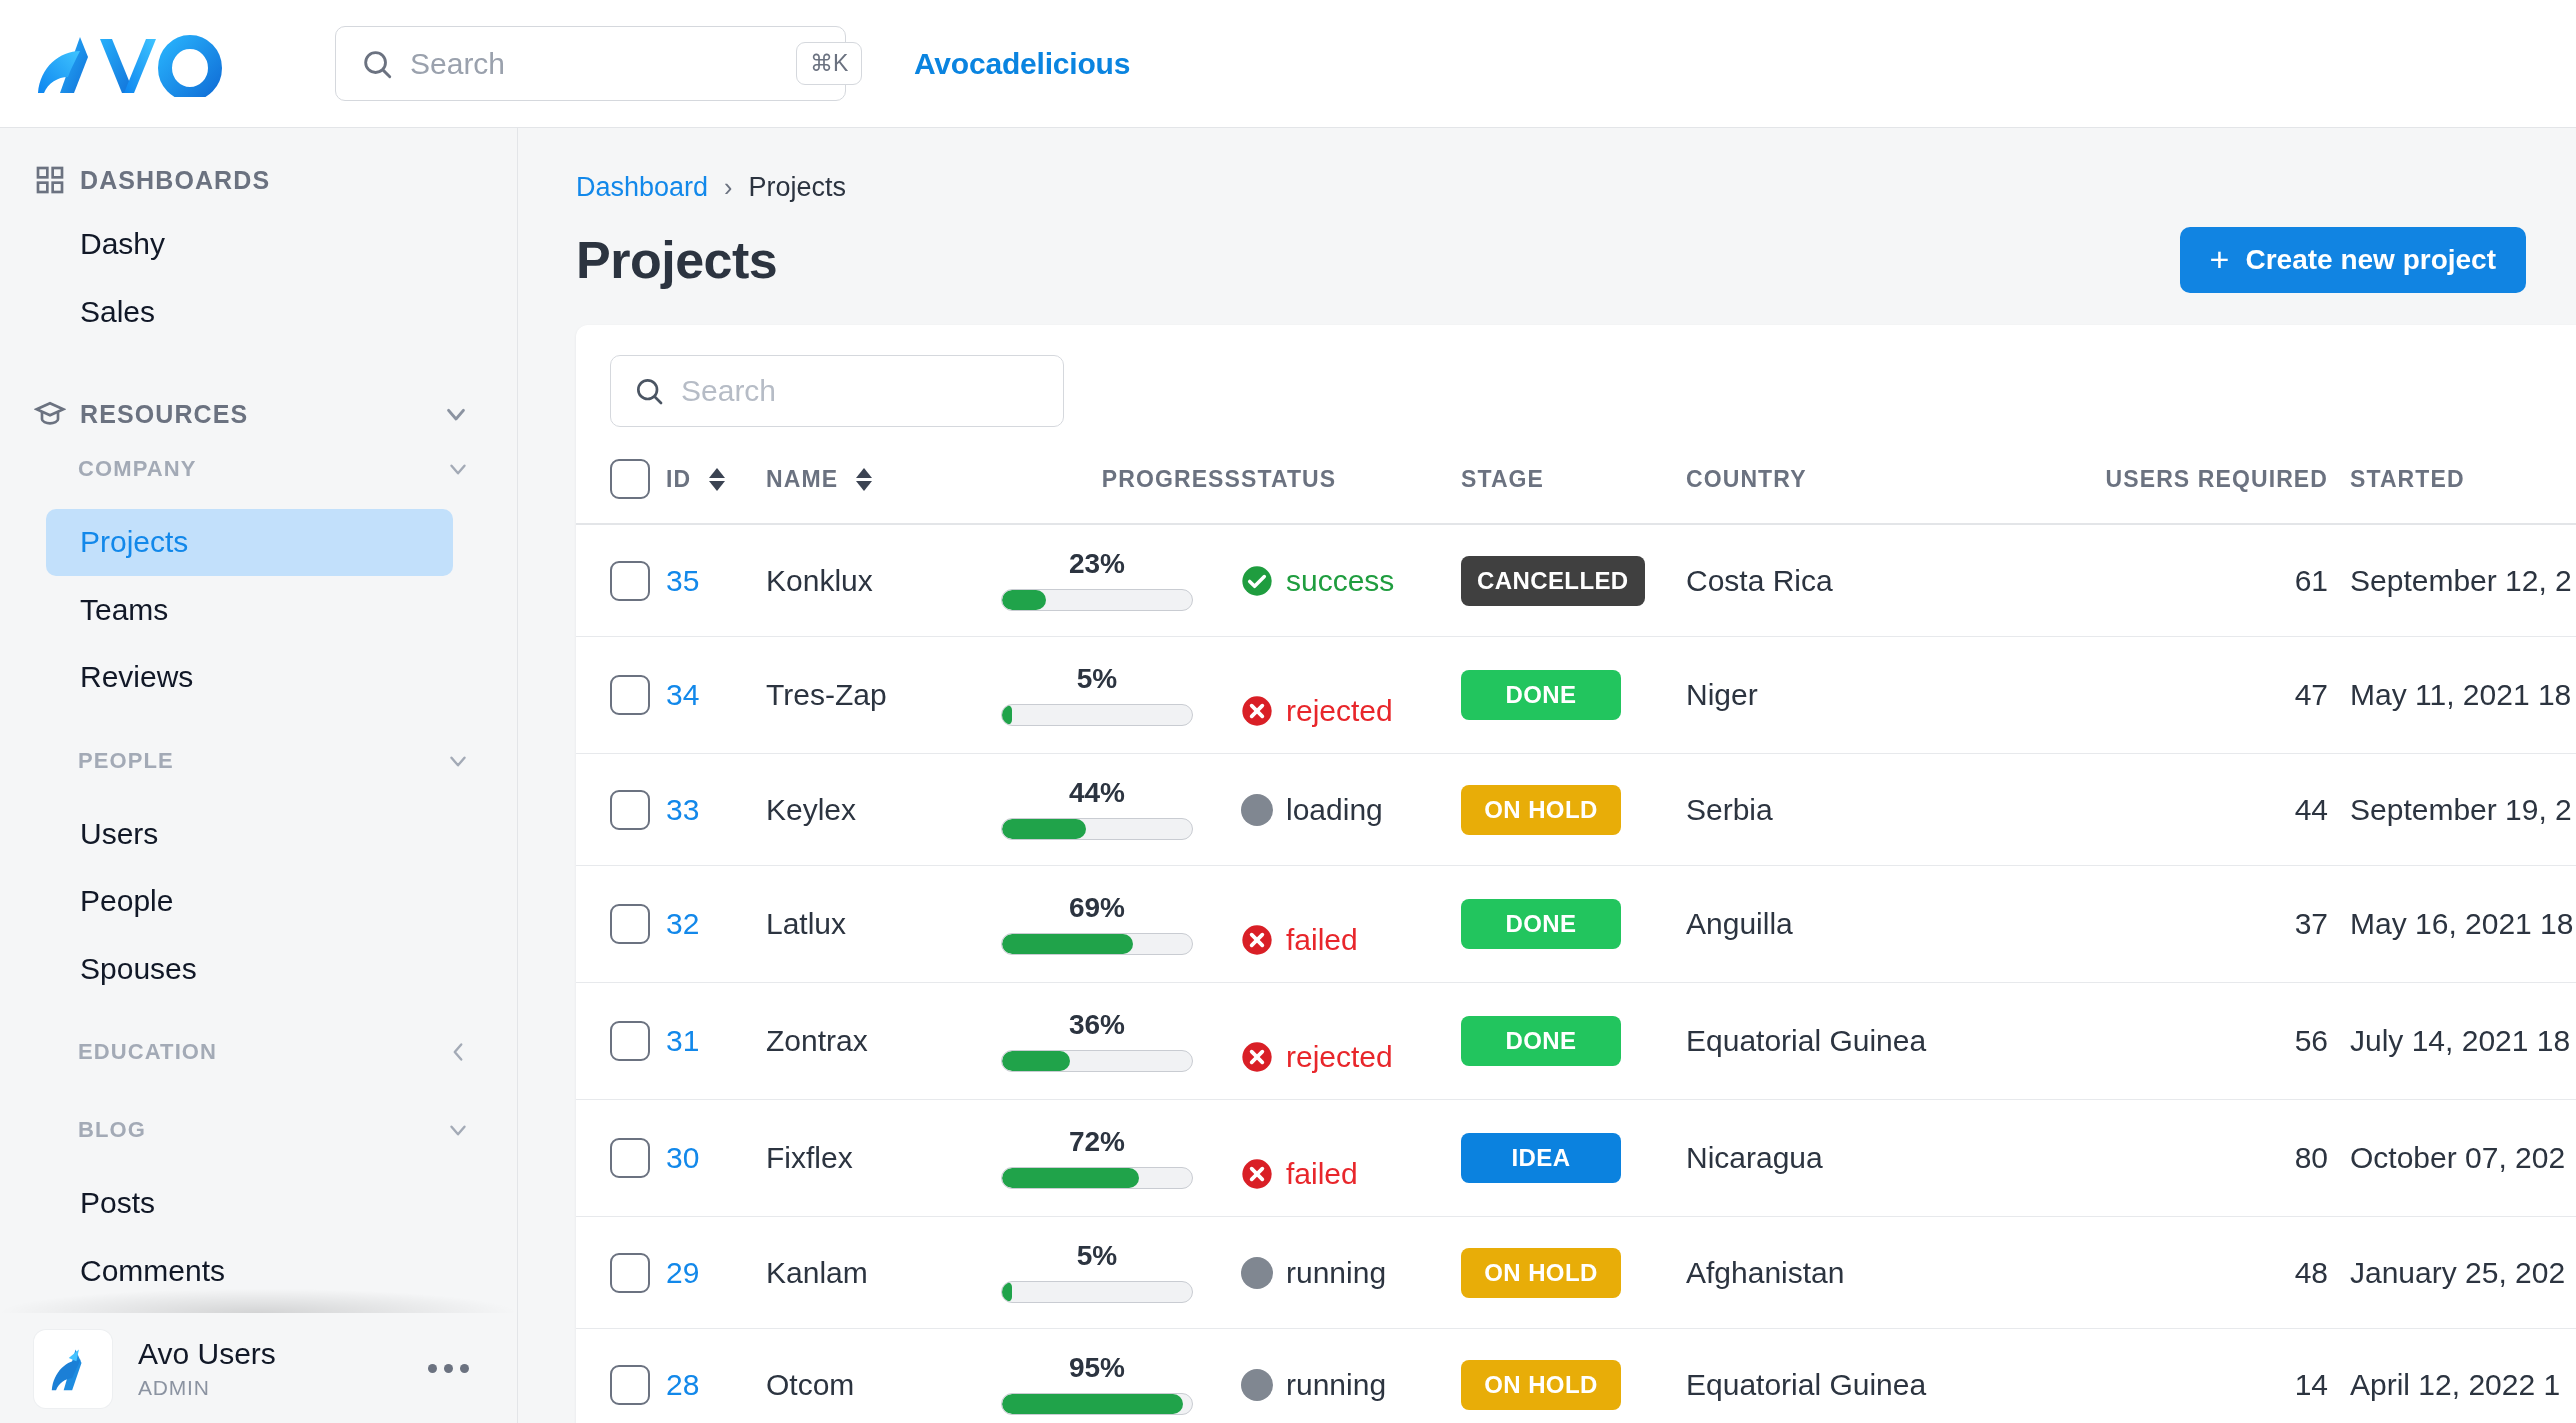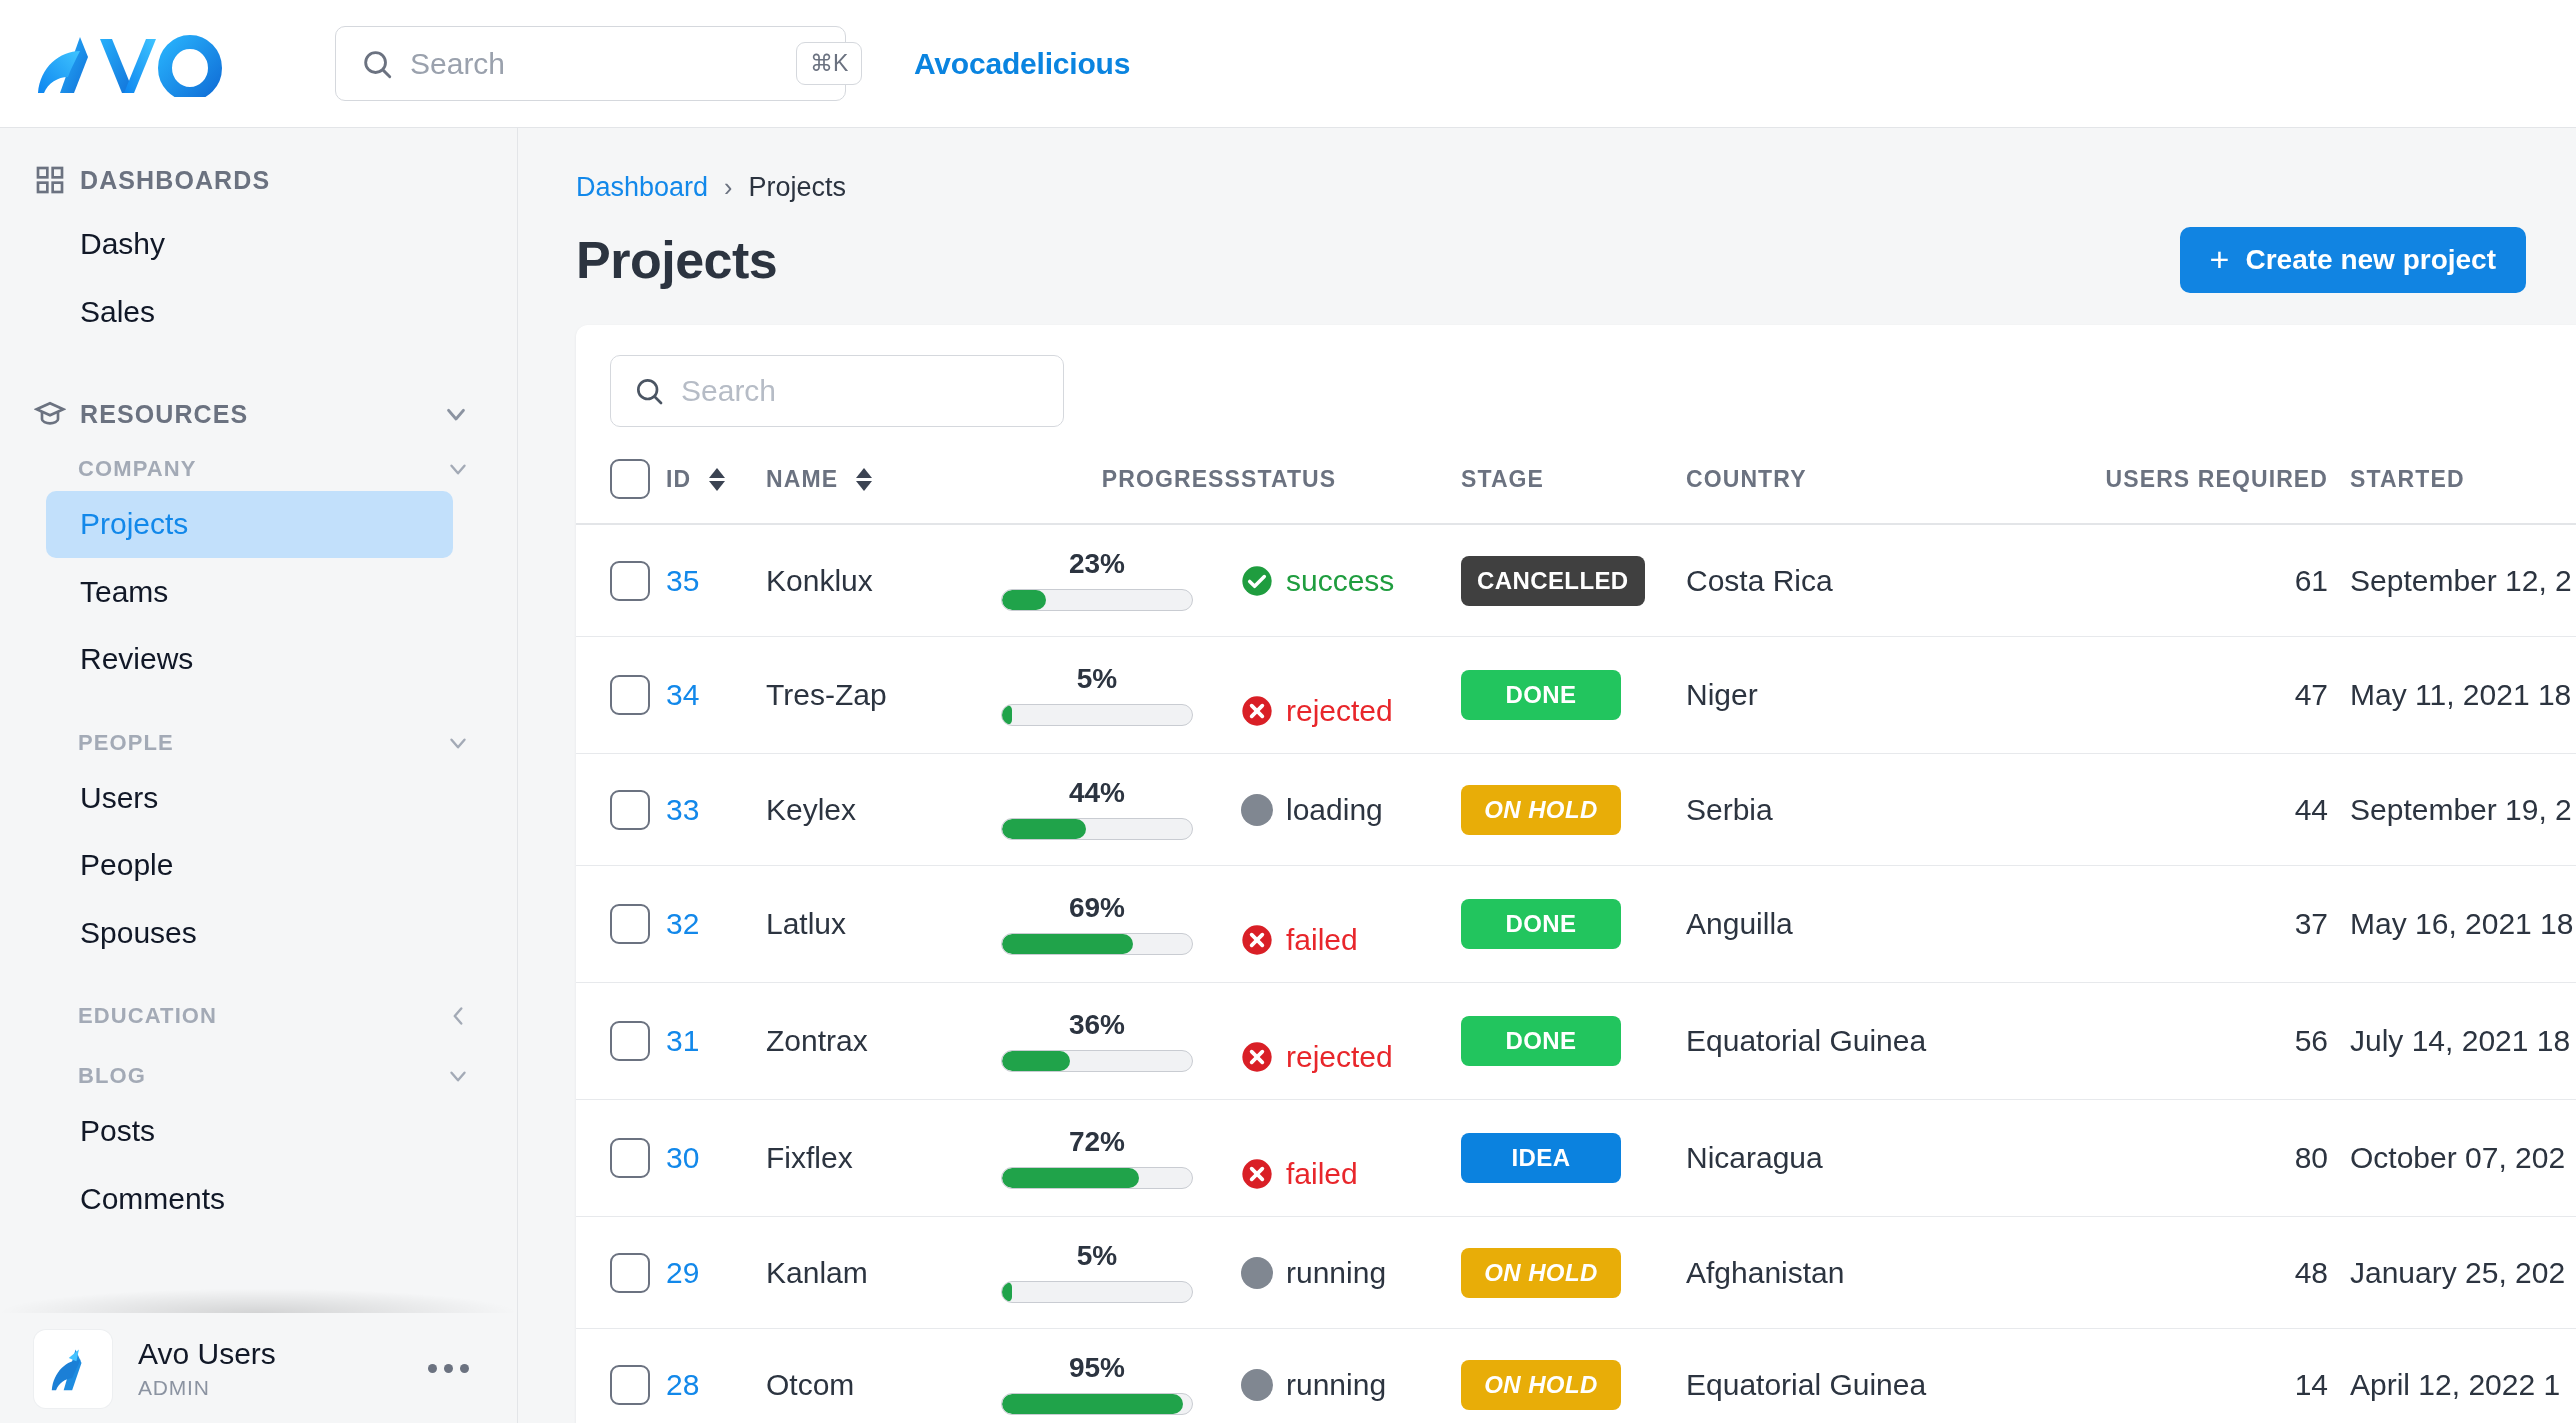--- a/index.html
+++ b/index.html
@@ -69,21 +69,21 @@
   }
   .group-head .gicon { width: 32px; height: 32px; flex: none; margin-right: 14px; color: #6b7280; }
   .group-head .gtext {
     font-size: 25px; font-weight: bold; letter-spacing: 1.1px; color: #6b7280;
     flex: 1; text-transform: uppercase;
   }
   .group-head .chev { width: 30px; height: 30px; color: #8b93a1; flex: none; }
 
   .sub-head {
     display: flex; align-items: flex-start;
-    padding: 12px 46px 8px 78px;
+    padding: 12px 46px 26px 78px;
   }
   .sub-head .stext {
     font-size: 22px; font-weight: bold; letter-spacing: 1.1px; color: #a3aab6;
     flex: 1; text-transform: uppercase;
   }
   .sub-head .chev { width: 26px; height: 26px; color: #a3aab6; flex: none; }
 
   .nav-item {
     display: block;
     margin: 1px 64px 1px 46px;
@@ -223,21 +223,21 @@
   .dot-gray { width: 32px; height: 32px; border-radius: 50%; background: #808791; flex: none; display: block; }
 
   .badge {
     display: inline-flex; align-items: center; justify-content: center;
     min-width: 160px; height: 50px; padding: 0 16px;
     border-radius: 8px; color: #fff;
     font-size: 24px; font-weight: bold; letter-spacing: 0.4px;
   }
   .bg-cancelled { background: #404040; }
   .bg-done      { background: #22c55e; }
-  .bg-onhold    { background: #e8ad08; font-style: italic; }
+  .bg-onhold    { background: #e8ad08; }
   .bg-idea      { background: #0b82df; }
 </style>
 </head>
 <body>
 
 <div class="topbar">
   <div class="logo-wrap">
     <svg class="logo" viewBox="0 0 200 66">
       <defs>
         <linearGradient id="g1" x1="0" y1="0" x2="1" y2="1">

